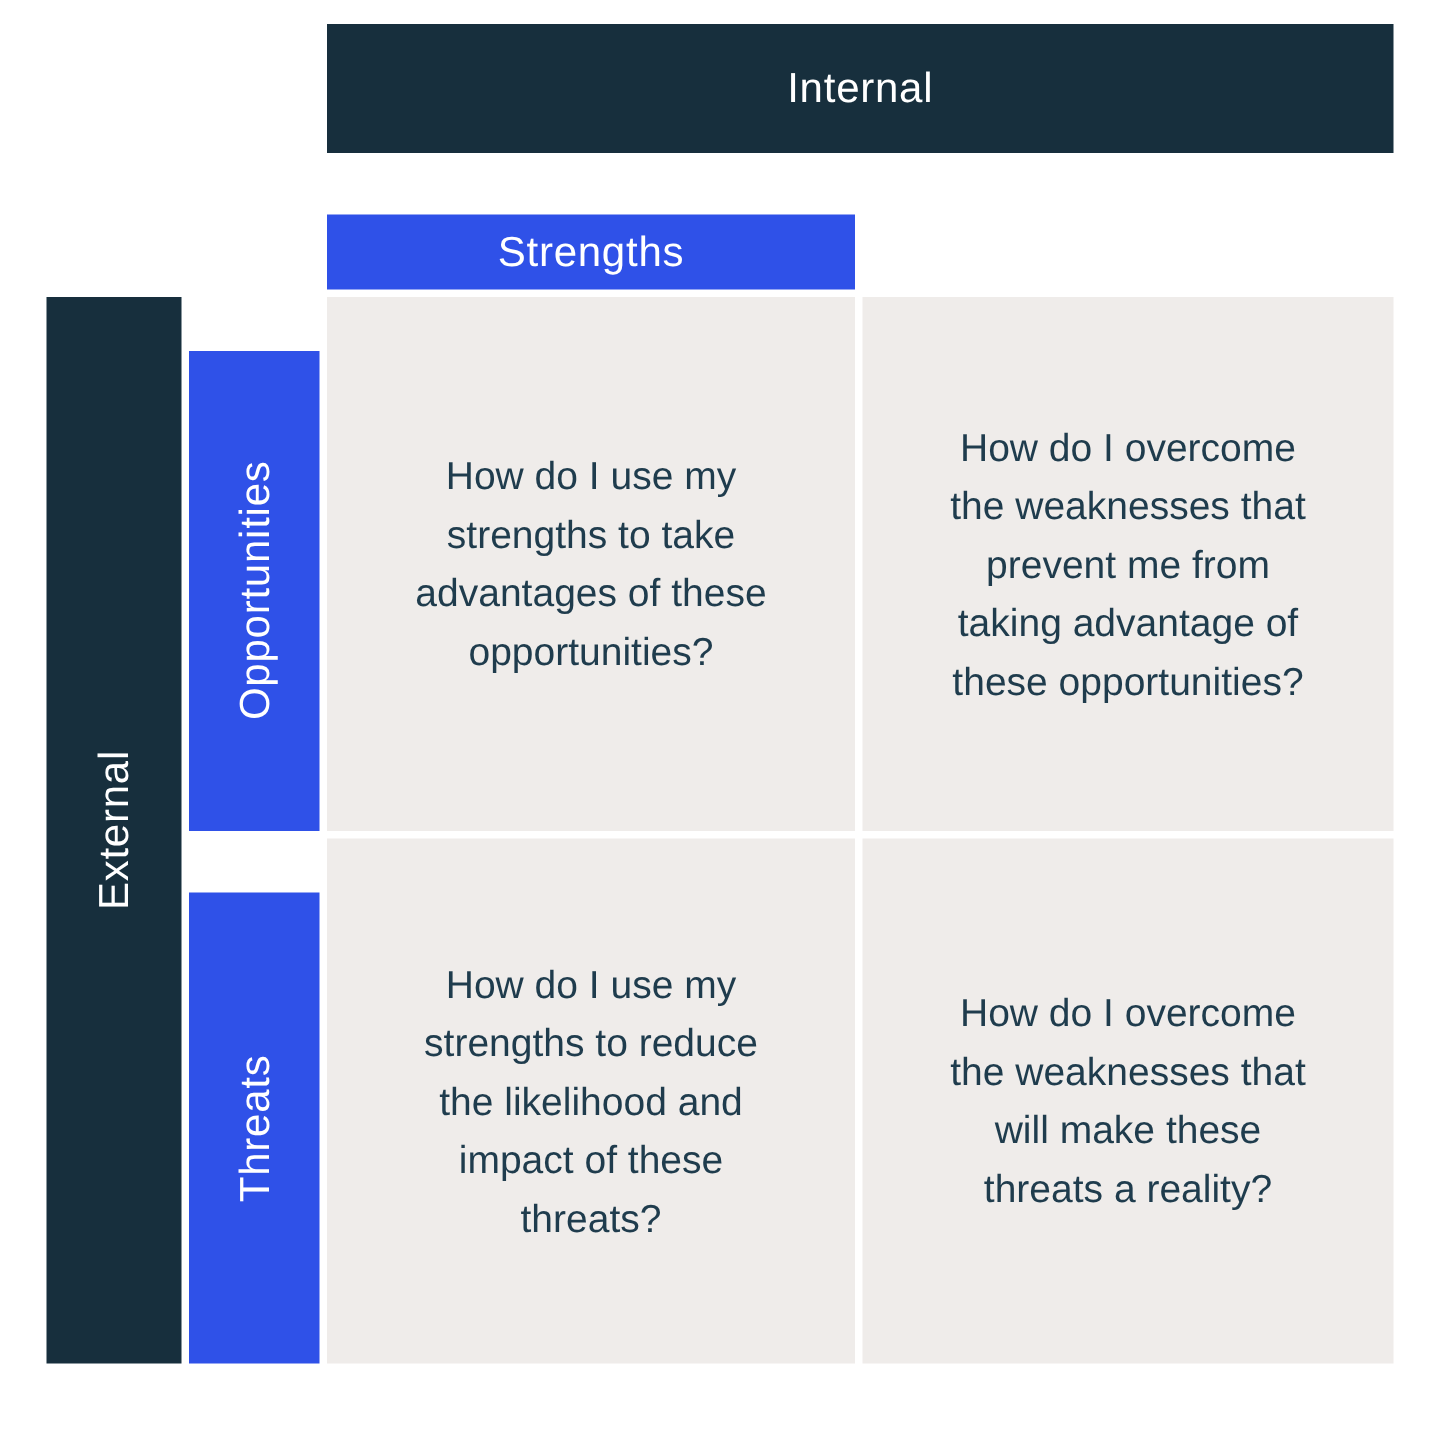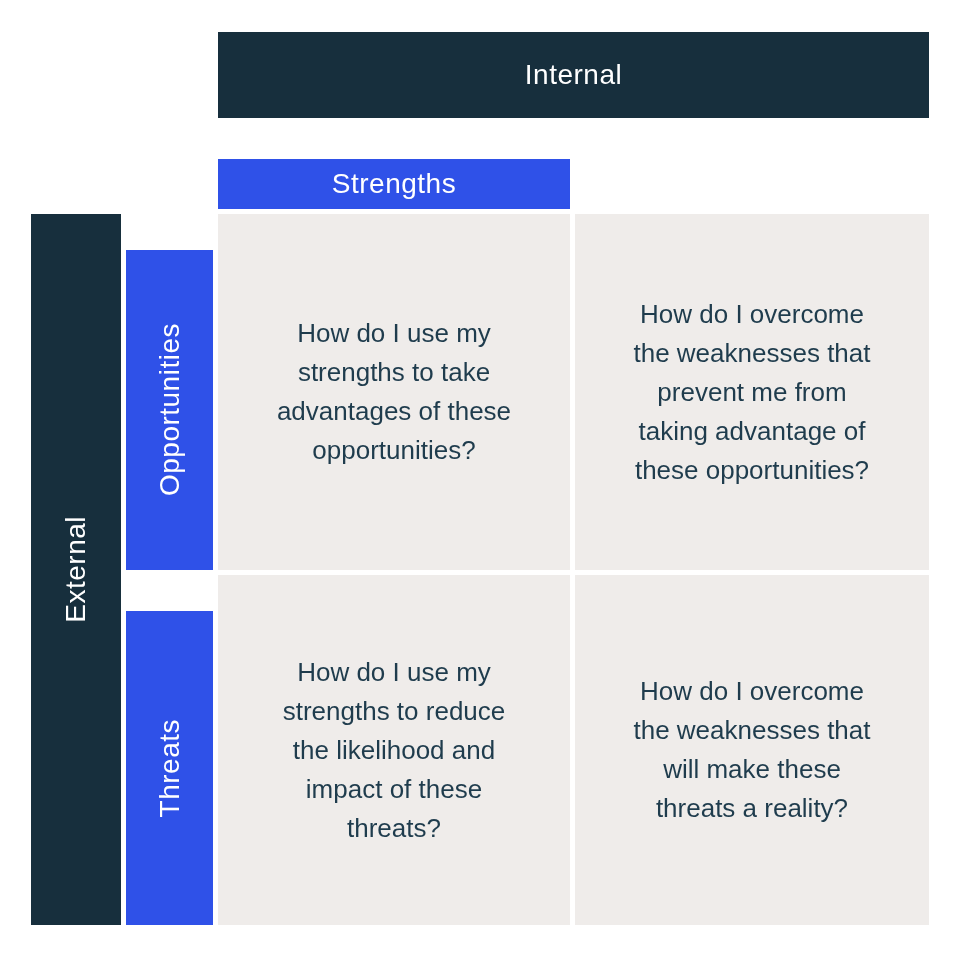--- a/index.html
+++ b/index.html
@@ -13,21 +13,21 @@
   .canvas {
     position: relative;
     width: 960px;
     height: 960px;
     background: #ffffff;
     overflow: hidden;
   }
   .grid {
     position: absolute;
     left: 31px;
-    top: 32px;
+    top: 16px;
     display: grid;
     grid-template-columns: 90px 87px 352px 354px;
     grid-template-rows: 86px 86px 356px 350px;
     gap: 5px;
     border-radius: 11px;
   }
   .block {
     display: flex;
     align-items: center;
     justify-content: center;

